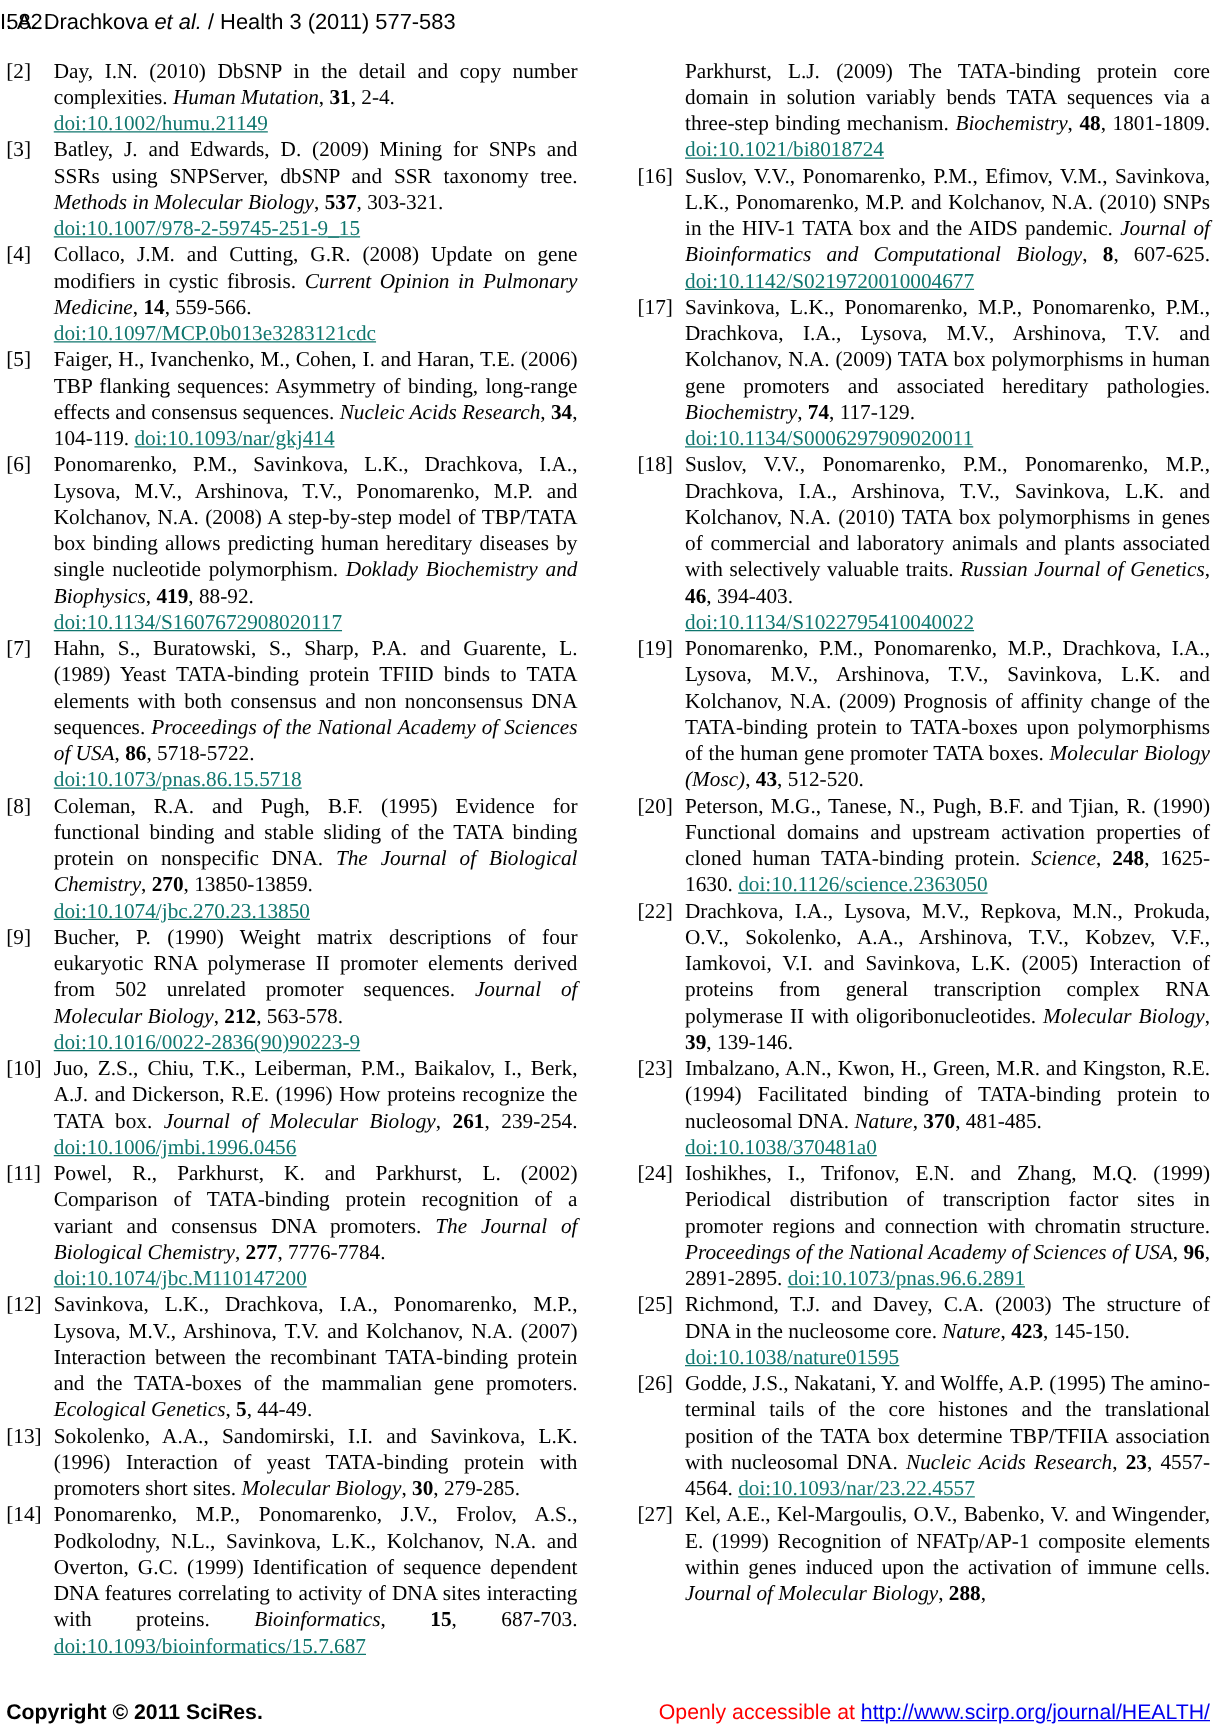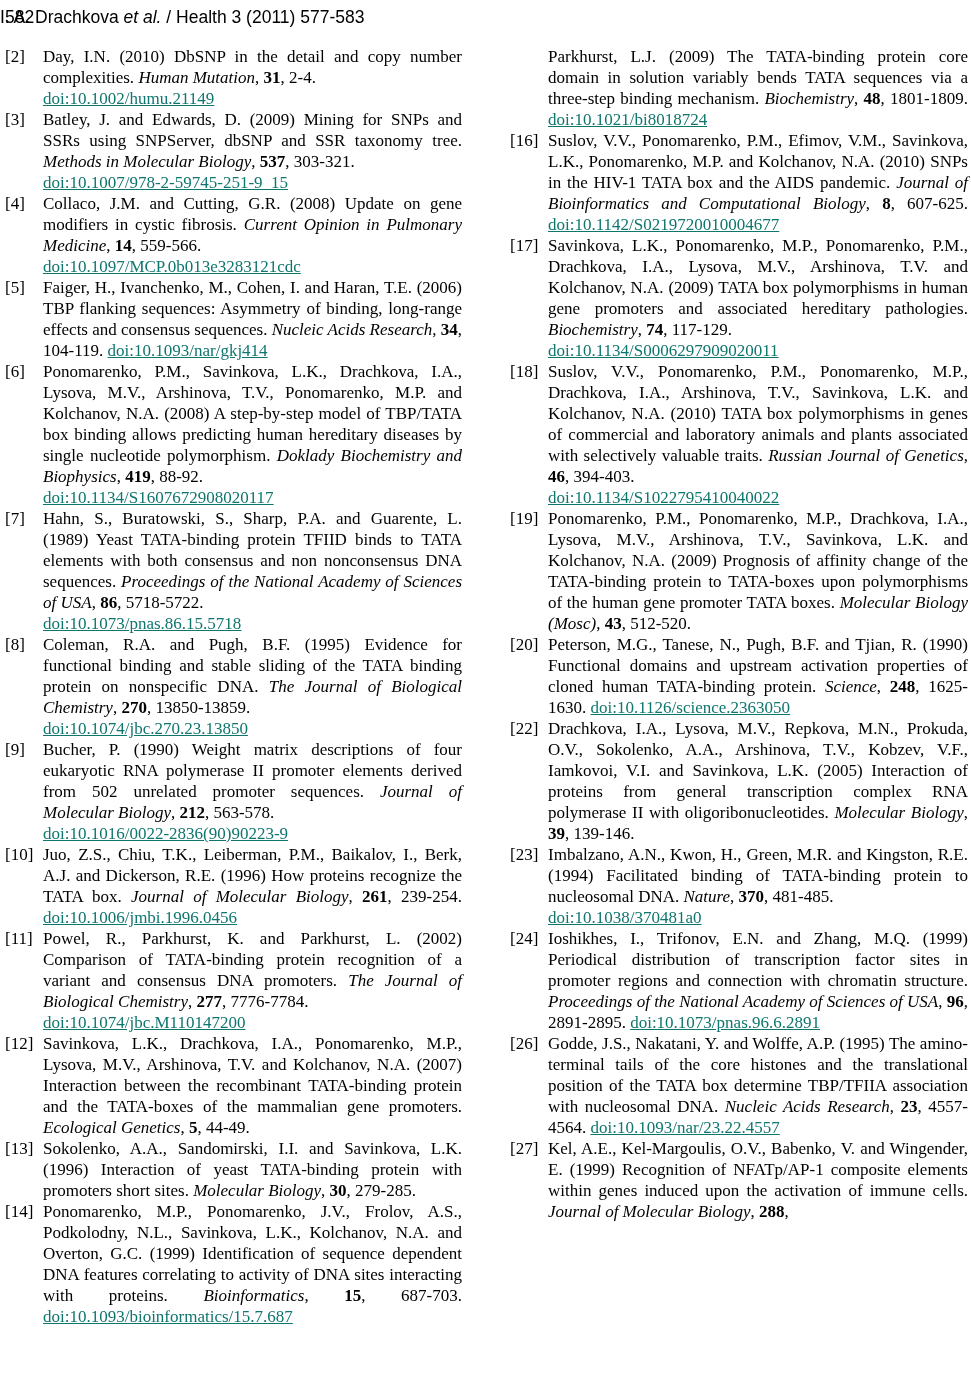--- a/index.html
+++ b/index.html
@@ -134,24 +134,34 @@
         </div>
         <div class="ref">
           <span class="ref-num">[23]</span>
           <div class="ref-text"><span>Imbalzano, A.N., Kwon, H., Green, M.R. and Kingston, R.E. (1994) Facilitated binding of TATA-binding protein to nucleosomal DNA. </span><span class="i">Nature</span><span>, </span><span class="b">370</span><span>, 481-485.</span><br><a class="doi" href="#">doi:10.1038/370481a0</a></div>
         </div>
         <div class="ref">
           <span class="ref-num">[24]</span>
           <div class="ref-text"><span>Ioshikhes, I., Trifonov, E.N. and Zhang, M.Q. (1999) Periodical distribution of transcription factor sites in promoter regions and connection with chromatin structure. </span><span class="i">Proceedings of the National Academy of Sciences of USA</span><span>, </span><span class="b">96</span><span>, 2891-2895. </span><a class="doi" href="#">doi:10.1073/pnas.96.6.2891</a></div>
         </div>
         <div class="ref">
+          <span class="ref-num">[25]</span>
+          <div class="ref-text"><span>Richmond, T.J. and Davey, C.A. (2003) The structure of DNA in the nucleosome core. </span><span class="i">Nature</span><span>, </span><span class="b">423</span><span>, 145-150.</span><br><a class="doi" href="#">doi:10.1038/nature01595</a></div>
+        </div>
+        <div class="ref">
           <span class="ref-num">[26]</span>
           <div class="ref-text"><span>Godde, J.S., Nakatani, Y. and Wolffe, A.P. (1995) The amino-terminal tails of the core histones and the translational position of the TATA box determine TBP/TFIIA association with nucleosomal DNA. </span><span class="i">Nucleic Acids Research</span><span>, </span><span class="b">23</span><span>, 4557-4564. </span><a class="doi" href="#">doi:10.1093/nar/23.22.4557</a></div>
         </div>
         <div class="ref">
           <span class="ref-num">[27]</span>
           <div class="ref-text"><span>Kel, A.E., Kel-Margoulis, O.V., Babenko, V. and Wingender, E. (1999) Recognition of NFATp/AP-1 composite elements within genes induced upon the activation of immune cells. </span><span class="i">Journal of Molecular Biology</span><span>, </span><span class="b">288</span><span>,</span></div>
         </div>
       </div>
   </div>
 
+  <div class="footer">
+    <span class="copyright">Copyright © 2011 SciRes.</span>
+    <span class="access">
+      <span>Openly accessible at </span><a class="url" href="#">http://www.scirp.org/journal/HEALTH/</a>
+    </span>
+  </div>
 
 </div>
 
 </body></html>

